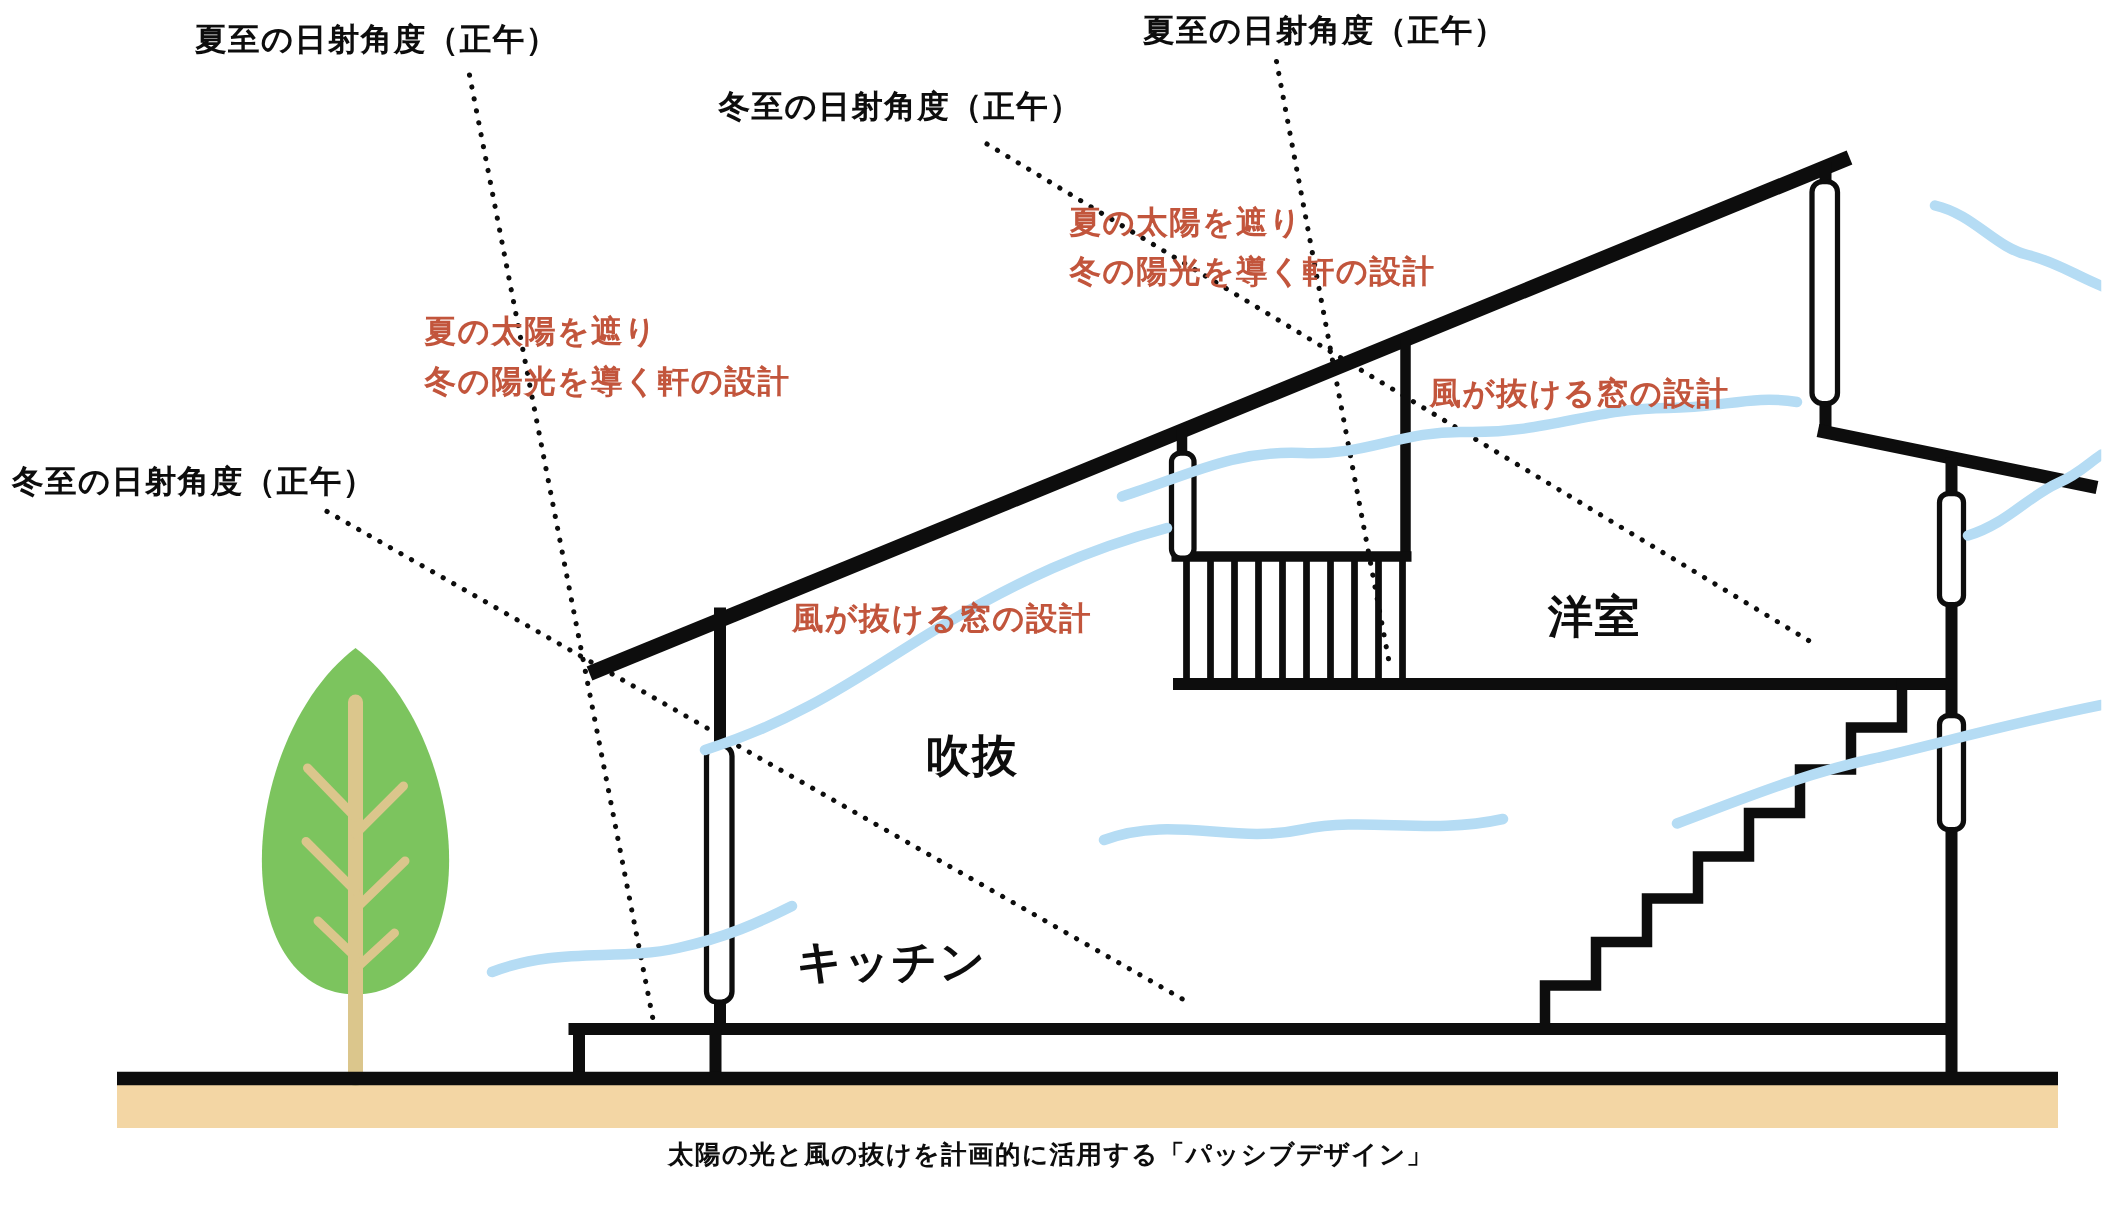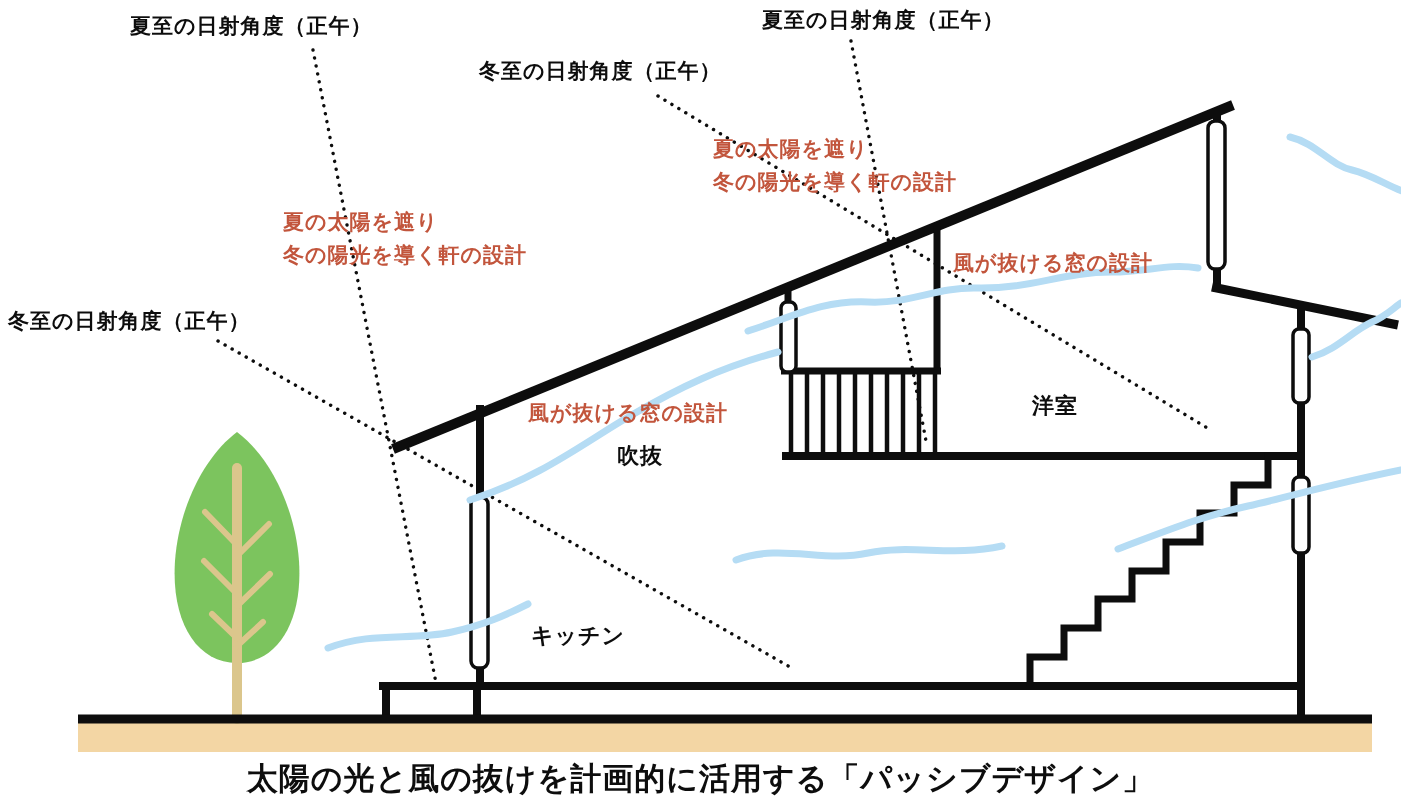--- a/index.html
+++ b/index.html
@@ -7,25 +7,25 @@
     position:relative; width:1401px; height:810px; background:#ffffff;
     overflow:hidden; font-family:"Liberation Sans", sans-serif;
   }
   .canvas svg { position:absolute; left:0; top:0; }
 
   .lbl {
     position:absolute; color:var(--line-black,#0d0d0d);
     font-size:21px; font-weight:600; letter-spacing:1px; white-space:nowrap;
   }
   .note { color:var(--accent-red,#c2553c); line-height:1.55; }
-  .room { font-size:22px; }
+  .room { font-size:30px; }
   .center2 { text-align:center; white-space:nowrap; }
   .caption {
     position:absolute; left:0; right:0; top:758px; text-align:center;
-    font-size:31px; font-weight:600; letter-spacing:1px;
+    font-size:17px; font-weight:600; letter-spacing:1px;
     color:var(--line-black,#0d0d0d);
   }
 
   
   .structure { stroke:var(--line-black,#0d0d0d); fill:none; }
   .dotted { stroke:var(--line-black,#0d0d0d); fill:none; stroke-width:3.4;
             stroke-dasharray:0.1 8; stroke-linecap:round; }
   .wind { stroke:var(--wind-blue,#b5dcf4); fill:none; stroke-width:7;
           stroke-linecap:round; }
   .window-glass { fill:#ffffff; stroke:var(--line-black,#0d0d0d); stroke-width:3.5; }
@@ -111,19 +111,19 @@
     <span style="display:block">夏の太陽を遮り</span>
     <span style="display:block">冬の陽光を導く軒の設計</span>
   </div>
   <div class="lbl note" style="left:713px; top:133px">
     <span style="display:block">夏の太陽を遮り</span>
     <span style="display:block">冬の陽光を導く軒の設計</span>
   </div>
   <div class="lbl note" style="left:528px; top:397px">風が抜ける窓の設計</div>
   <div class="lbl note" style="left:953px; top:247px">風が抜ける窓の設計</div>
 
-  <div class="lbl room" style="left:617px; top:441px">吹抜</div>
+  <div class="lbl room" style="left:617px; top:484px">吹抜</div>
   <div class="lbl room" style="left:531px; top:621px">キッチン</div>
   <div class="lbl room" style="left:1032px; top:391px">洋室</div>
 
   <div class="caption">太陽の光と風の抜けを計画的に活用する「パッシブデザイン」</div>
 
 </div>
 
 </body></html>

